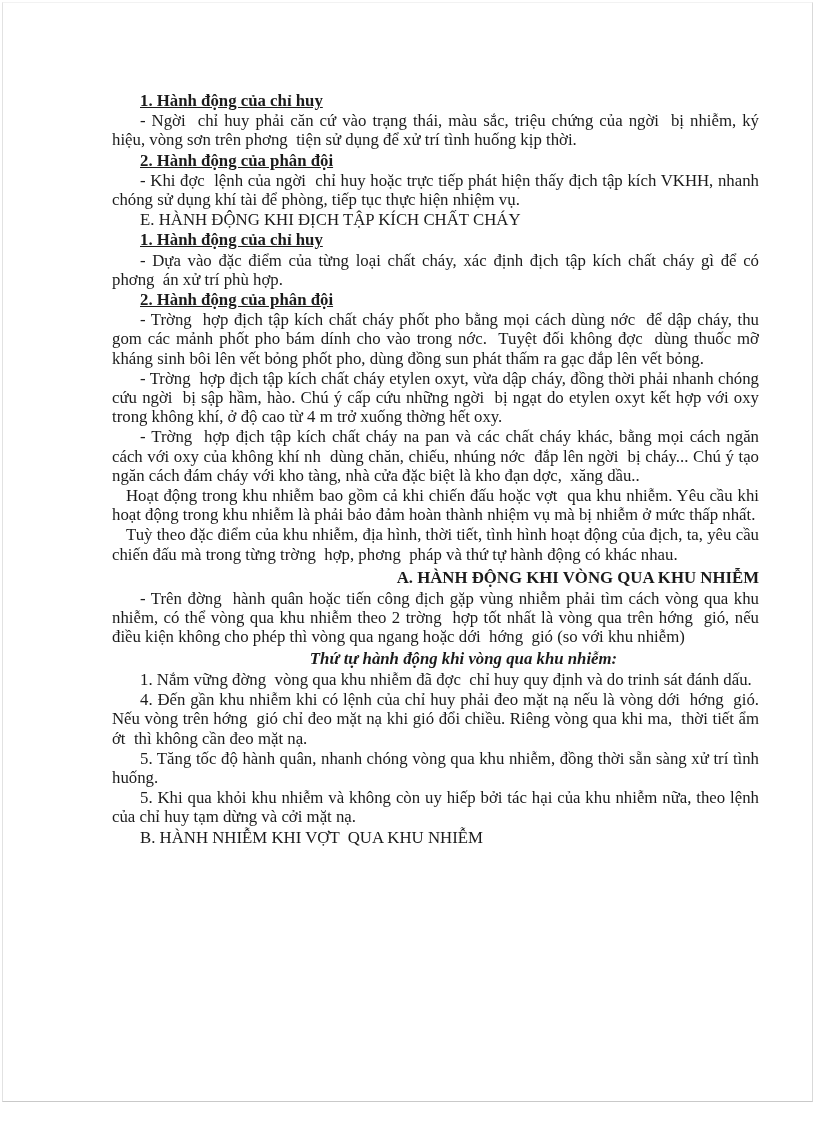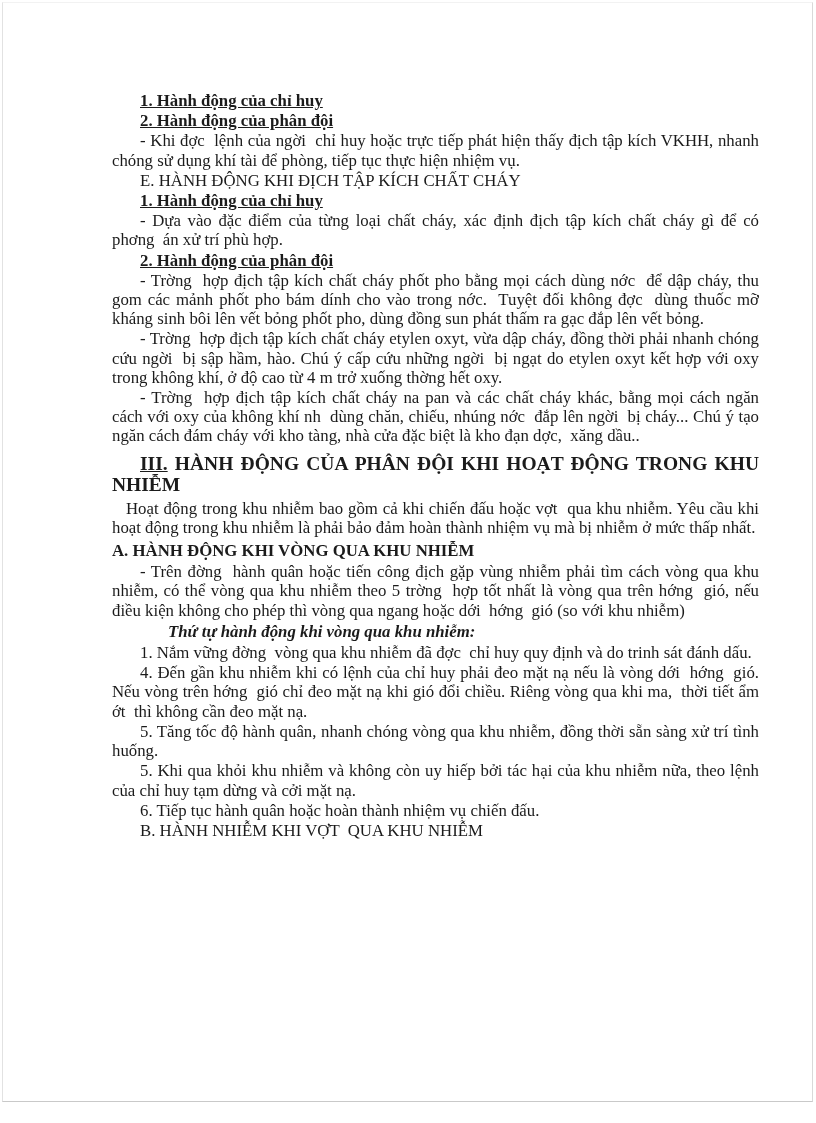--- a/index.html
+++ b/index.html
@@ -42,76 +42,76 @@
     margin-top: 1px;
   }
   .h3u {
     font-weight: bold;
     text-align: left;
     text-decoration: underline;
     margin-top: 1px;
   }
   .h3-left {
     font-weight: bold;
-    text-align: left;
+    text-align: right;
     text-indent: 0;
     margin-top: 4px;
     margin-bottom: 2px;
   }
   .h2 {
     font-size: 19.5px;
     line-height: 21px;
     font-weight: bold;
     text-align: justify;
     text-indent: 28px;
     margin-top: 7px;
     margin-bottom: 4px;
   }
   .h2 .num { text-decoration: underline; }
   .bi {
     font-weight: bold;
     font-style: italic;
-    text-align: left;
+    text-align: center;
     text-indent: 56px;
     margin-top: 2px;
     margin-bottom: 2px;
   }
 </style>
 </head>
 <body>
 
 <div class="page-frame"></div>
 
 <div class="page">
 
   <p class="blk h3u indent">1. Hành động của chỉ huy</p>
+  <p class="blk indent">- Ngời  chỉ huy phải căn cứ vào trạng thái, màu sắc, triệu chứng của ngời  bị nhiễm, ký hiệu, vòng sơn trên phơng  tiện sử dụng để xử trí tình huống kịp thời.</p>
 
   <p class="blk h3u indent">2. Hành động của phân đội</p>
   <p class="blk indent">- Khi đợc  lệnh của ngời  chỉ huy hoặc trực tiếp phát hiện thấy địch tập kích VKHH, nhanh chóng sử dụng khí tài để phòng, tiếp tục thực hiện nhiệm vụ.</p>
 
   <p class="blk h3 indent">E. HÀNH ĐỘNG KHI ĐỊCH TẬP KÍCH CHẤT CHÁY</p>
 
   <p class="blk h3u indent">1. Hành động của chỉ huy</p>
   <p class="blk indent">- Dựa vào đặc điểm của từng loại chất cháy, xác định địch tập kích chất cháy gì để có phơng  án xử trí phù hợp.</p>
 
   <p class="blk h3u indent">2. Hành động của phân đội</p>
   <p class="blk indent">- Trờng  hợp địch tập kích chất cháy phốt pho bằng mọi cách dùng nớc  để dập cháy, thu gom các mảnh phốt pho bám dính cho vào trong nớc.  Tuyệt đối không đợc  dùng thuốc mỡ kháng sinh bôi lên vết bỏng phốt pho, dùng đồng sun phát thấm ra gạc đắp lên vết bỏng.</p>
   <p class="blk indent">- Trờng  hợp địch tập kích chất cháy etylen oxyt, vừa dập cháy, đồng thời phải nhanh chóng cứu ngời  bị sập hầm, hào. Chú ý cấp cứu những ngời  bị ngạt do etylen oxyt kết hợp với oxy trong không khí, ở độ cao từ 4 m trở xuống thờng hết oxy.</p>
   <p class="blk indent">- Trờng  hợp địch tập kích chất cháy na pan và các chất cháy khác, bằng mọi cách ngăn cách với oxy của không khí nh  dùng chăn, chiếu, nhúng nớc  đắp lên ngời  bị cháy... Chú ý tạo ngăn cách đám cháy với kho tàng, nhà cửa đặc biệt là kho đạn dợc,  xăng dầu..</p>
 
-  <p class="blk h2"><span class="num">III.</span><span> HÀNH ĐỘNG CỦA PHÂN ĐỘI KHI HOẠT ĐỘNG TRONG KHU NHIỄM</span></p>
 
   <p class="blk indent-sm">Hoạt động trong khu nhiễm bao gồm cả khi chiến đấu hoặc vợt  qua khu nhiễm. Yêu cầu khi hoạt động trong khu nhiễm là phải bảo đảm hoàn thành nhiệm vụ mà bị nhiễm ở mức thấp nhất.</p>
+  <p class="blk indent-sm">Tuỳ theo đặc điểm của khu nhiễm, địa hình, thời tiết, tình hình hoạt động của địch, ta, yêu cầu chiến đấu mà trong từng trờng  hợp, phơng  pháp và thứ tự hành động có khác nhau.</p>
 
   <p class="blk h3-left">A. HÀNH ĐỘNG KHI VÒNG QUA KHU NHIỄM</p>
-  <p class="blk indent">- Trên đờng  hành quân hoặc tiến công địch gặp vùng nhiễm phải tìm cách vòng qua khu nhiễm, có thể vòng qua khu nhiễm theo 5 trờng  hợp tốt nhất là vòng qua trên hớng  gió, nếu điều kiện không cho phép thì vòng qua ngang hoặc dới  hớng  gió (so với khu nhiễm)</p>
+  <p class="blk indent">- Trên đờng  hành quân hoặc tiến công địch gặp vùng nhiễm phải tìm cách vòng qua khu nhiễm, có thể vòng qua khu nhiễm theo 2 trờng  hợp tốt nhất là vòng qua trên hớng  gió, nếu điều kiện không cho phép thì vòng qua ngang hoặc dới  hớng  gió (so với khu nhiễm)</p>
 
   <p class="blk bi">Thứ tự hành động khi vòng qua khu nhiễm:</p>
 
   <p class="blk indent">1. Nắm vững đờng  vòng qua khu nhiễm đã đợc  chỉ huy quy định và do trinh sát đánh dấu.</p>
   <p class="blk indent">4. Đến gần khu nhiễm khi có lệnh của chỉ huy phải đeo mặt nạ nếu là vòng dới  hớng  gió. Nếu vòng trên hớng  gió chỉ đeo mặt nạ khi gió đổi chiều. Riêng vòng qua khi ma,  thời tiết ẩm ớt  thì không cần đeo mặt nạ.</p>
   <p class="blk indent">5. Tăng tốc độ hành quân, nhanh chóng vòng qua khu nhiễm, đồng thời sẵn sàng xử trí tình huống.</p>
   <p class="blk indent">5. Khi qua khỏi khu nhiễm và không còn uy hiếp bởi tác hại của khu nhiễm nữa, theo lệnh của chỉ huy tạm dừng và cởi mặt nạ.</p>
-  <p class="blk indent">6. Tiếp tục hành quân hoặc hoàn thành nhiệm vụ chiến đấu.</p>
 
   <p class="blk h3 indent">B. HÀNH NHIỄM KHI VỢT  QUA KHU NHIỄM</p>
 
 </div>
 
 </body></html>

